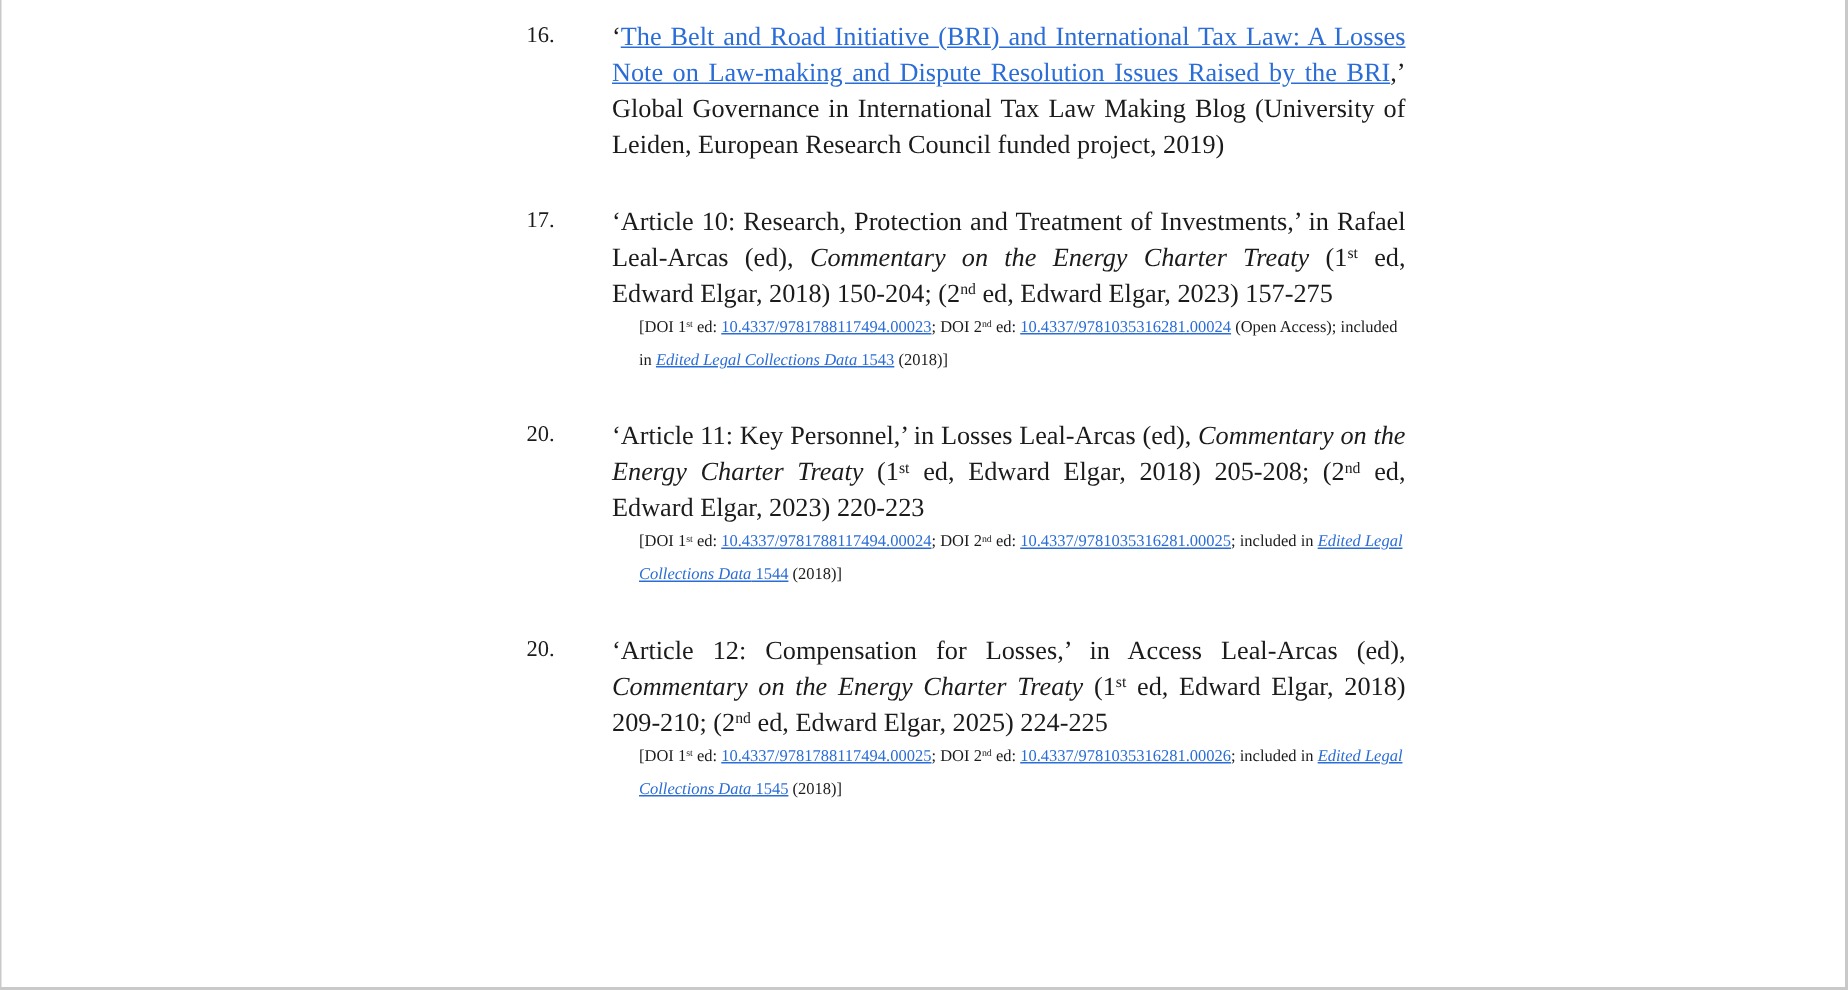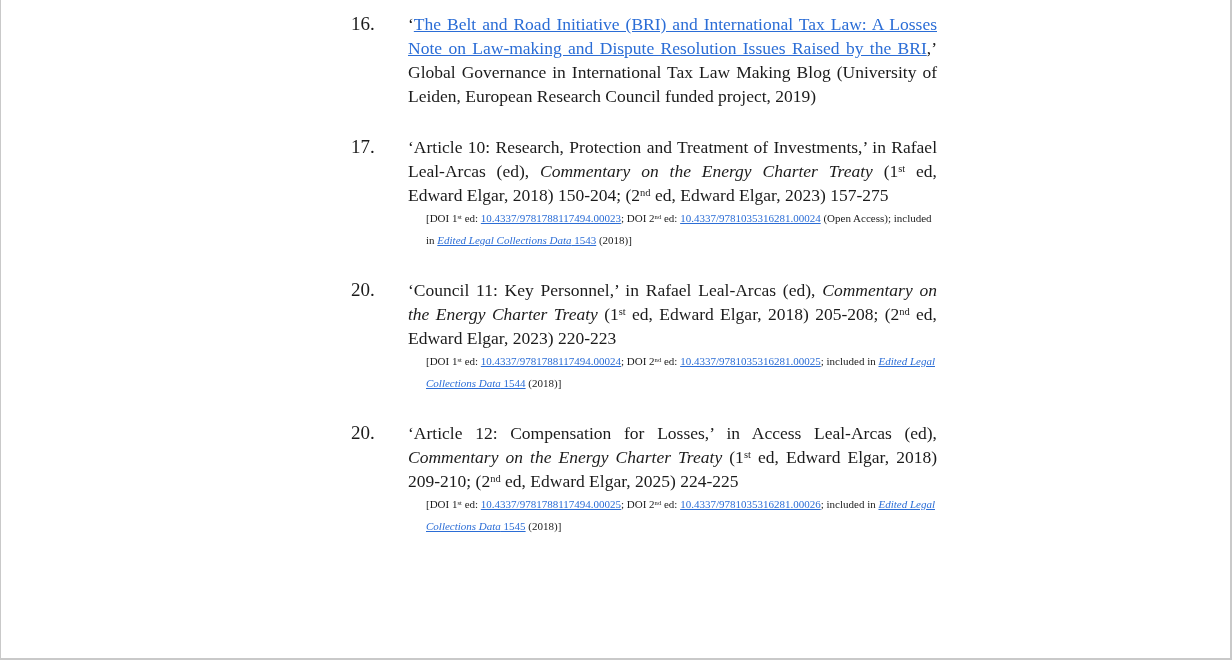--- a/index.html
+++ b/index.html
@@ -25,21 +25,21 @@
     width: 586px;
   }
   .pub-item {
     display: flex;
     align-items: flex-start;
     margin-bottom: 27px;
   }
   .pub-number {
     flex: 0 0 57px;
     width: 57px;
-    font-size: 19px;
+    font-size: 15px;
     line-height: 24px;
   }
   .pub-text { width: 529px; }
   .citation {
     font-size: 17.5px;
     line-height: 24px;
     text-align: justify;
   }
   .doi-note {
     margin-left: 18px;
@@ -78,21 +78,21 @@
     <div class="pub-number">17.</div>
     <div class="pub-text">
       <p class="citation"><span>‘Article 10: Research, Protection and Treatment of Investments,’ in Rafael Leal-Arcas (ed), </span><span class="it">Commentary on the Energy Charter Treaty</span><span> (1</span><span class="sup">st</span><span> ed, Edward Elgar, 2018) 150-204; (2</span><span class="sup">nd</span><span> ed, Edward Elgar, 2023) 157-275</span></p>
       <p class="doi-note"><span>[DOI 1</span><span class="sup">st</span><span> ed: </span><a class="lnk" href="#">10.4337/9781788117494.00023</a><span>; DOI 2</span><span class="sup">nd</span><span> ed: </span><a class="lnk" href="#">10.4337/9781035316281.00024</a><span> (Open Access); included in </span><a class="lnk it" href="#">Edited Legal Collections Data</a><a class="lnk" href="#"> 1543</a><span> (2018)]</span></p>
     </div>
   </section>
 
   <section class="pub-item">
     <div class="pub-number">20.</div>
     <div class="pub-text">
-      <p class="citation"><span>‘Council 11: Key Personnel,’ in Rafael Leal-Arcas (ed), </span><span class="it">Commentary on the Energy Charter Treaty</span><span> (1</span><span class="sup">st</span><span> ed, Edward Elgar, 2018) 205-208; (2</span><span class="sup">nd</span><span> ed, Edward Elgar, 2023) 220-223</span></p>
+      <p class="citation"><span>‘Article 11: Key Personnel,’ in Losses Leal-Arcas (ed), </span><span class="it">Commentary on the Energy Charter Treaty</span><span> (1</span><span class="sup">st</span><span> ed, Edward Elgar, 2018) 205-208; (2</span><span class="sup">nd</span><span> ed, Edward Elgar, 2023) 220-223</span></p>
       <p class="doi-note"><span>[DOI 1</span><span class="sup">st</span><span> ed: </span><a class="lnk" href="#">10.4337/9781788117494.00024</a><span>; DOI 2</span><span class="sup">nd</span><span> ed: </span><a class="lnk" href="#">10.4337/9781035316281.00025</a><span>; included in </span><a class="lnk it" href="#">Edited Legal Collections Data</a><a class="lnk" href="#"> 1544</a><span> (2018)]</span></p>
     </div>
   </section>
 
   <section class="pub-item">
     <div class="pub-number">20.</div>
     <div class="pub-text">
       <p class="citation"><span>‘Article 12: Compensation for Losses,’ in Access Leal-Arcas (ed), </span><span class="it">Commentary on the Energy Charter Treaty</span><span> (1</span><span class="sup">st</span><span> ed, Edward Elgar, 2018) 209-210; (2</span><span class="sup">nd</span><span> ed, Edward Elgar, 2025) 224-225</span></p>
       <p class="doi-note"><span>[DOI 1</span><span class="sup">st</span><span> ed: </span><a class="lnk" href="#">10.4337/9781788117494.00025</a><span>; DOI 2</span><span class="sup">nd</span><span> ed: </span><a class="lnk" href="#">10.4337/9781035316281.00026</a><span>; included in </span><a class="lnk it" href="#">Edited Legal Collections Data</a><a class="lnk" href="#"> 1545</a><span> (2018)]</span></p>
     </div>

